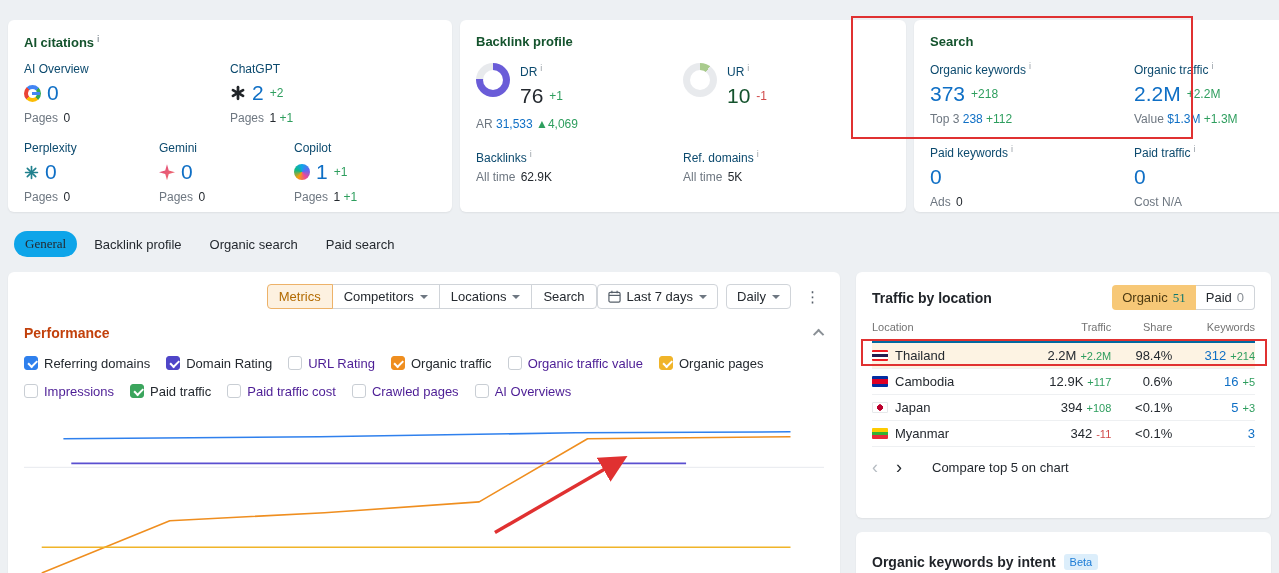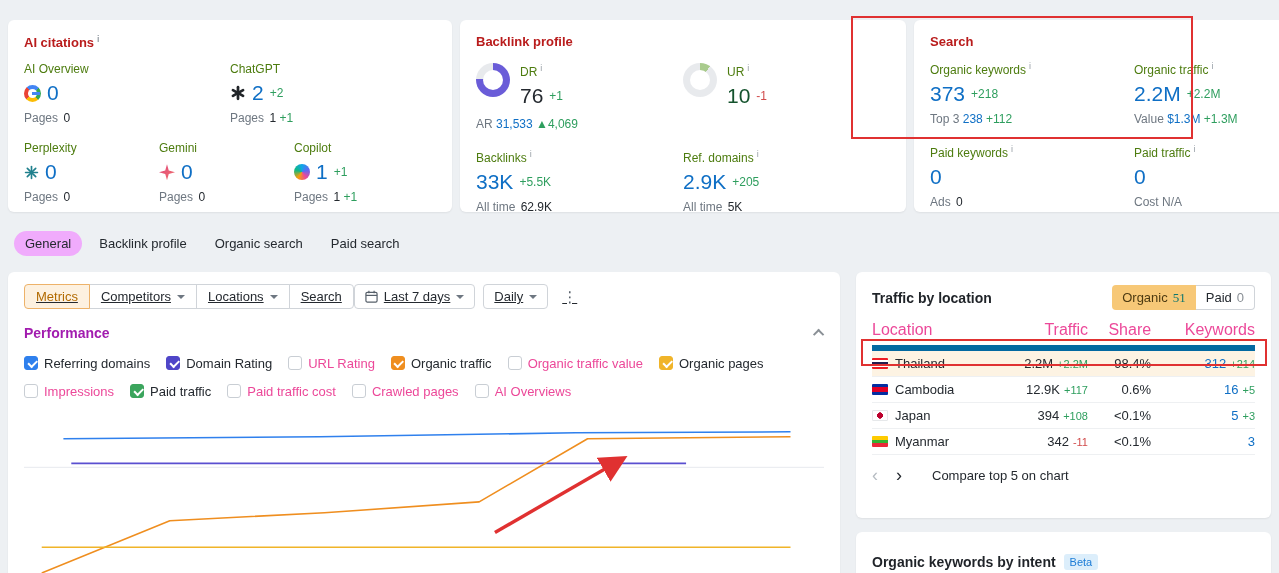--- a/index.html
+++ b/index.html
@@ -3,24 +3,24 @@
 <meta charset="utf-8">
 <style>
   * { margin:0; padding:0; box-sizing:border-box; }
   body { font-family:"Liberation Sans", sans-serif; }
   .page { position:relative; width:1279px; height:573px; background:#edf0f3; overflow:hidden; font-size:13px; color:#24292f; }
   .card { background:#fff; border-radius:6px; box-shadow:0 1px 2px rgba(27,31,35,.07); }
 
   
   .top-cards { position:absolute; left:8px; top:20px; width:1263px; display:flex; gap:8px; }
   .top-cards .card { flex:1; height:192px; padding:14px 16px; }
-  .card-title { font-size:13px; font-weight:700; color:#b91c1c; }
+  .card-title { font-size:13px; font-weight:700; color:#14532d; }
   .info { display:inline-block; font-size:9px; color:#9aa1a8; vertical-align:super; margin-left:3px; }
   .info::after { content:"i"; }
-  .lbl { font-size:12px; color:#4d7c0f; margin-bottom:4px; }
+  .lbl { font-size:12px; color:#0c4a6e; margin-bottom:4px; }
   .valrow { display:flex; align-items:center; gap:6px; }
   .bigval { font-size:21px; line-height:26px; color:#0f6fc5; }
   .chg { font-size:12px; }
   .green { color:#2e9e5e; }
   .red { color:#d14b4b; }
   .blue { color:#0f6fc5; }
   .dark { color:#24292f; }
   .sub { font-size:12px; color:#6e7781; margin-top:5px; }
   .sub .dark { margin-left:2px; }
 
@@ -51,67 +51,67 @@
   .dr-row { display:flex; gap:10px; align-items:flex-start; }
   .metric-block { margin-top:18px; }
 
   .search-grid { display:flex; margin-top:12px; }
   .search-col { width:204px; }
   .search-block2 { margin-top:18px; }
 
   
   .tabs { position:absolute; left:14px; top:231px; display:flex; align-items:center; gap:6px; }
   .tab { padding:5px 11px; border-radius:14px; font-size:13px; color:#24292f; cursor:pointer; }
-  .tab.active { background:#f0abfc; }
+  .tab.active { background:#0ea5e9;font-family:Liberation Serif, serif; }
 
   
   .main-left { position:absolute; left:8px; top:272px; width:832px; height:340px; }
-  .toolbar { display:flex; justify-content:flex-start; align-items:center; padding:12px 14px 0 16px;text-decoration:underline; }
+  .toolbar { display:flex; justify-content:flex-end; align-items:center; padding:12px 14px 0 16px; }
   .seg-group { display:flex; }
   .seg { padding:4px 11px; border:1px solid #d0d4d9; background:#fff; font-size:13px; margin-left:-1px;
     display:flex; align-items:center; gap:6px; cursor:pointer; }
   .seg:first-child { margin-left:0; border-radius:4px 0 0 4px; }
   .seg:last-child { border-radius:0 4px 4px 0; }
   .seg.sel { background:#fdf1e0; border-color:#edb269; color:#b26a00; z-index:1; position:relative; }
   .tb-right { display:flex; align-items:center; gap:8px; }
   .btn { display:flex; align-items:center; gap:6px; padding:4px 10px; border:1px solid #d0d4d9;
     border-radius:4px; background:#fff; font-size:13px; cursor:pointer; }
   .caret { width:0; height:0; border-left:4px solid transparent; border-right:4px solid transparent;
     border-top:4px solid #6e7781; display:inline-block; }
   .kebab { font-size:15px; color:#57606a; padding:2px 6px; cursor:pointer; }
 
   .perf-head { display:flex; justify-content:space-between; align-items:center; padding:16px 16px 0 16px; }
-  .perf-title { font-size:14px; font-weight:700; color:#a21caf; }
+  .perf-title { font-size:14px; font-weight:700; color:#c2410c; }
   .chev-up { width:8px; height:8px; border-left:2px solid #8a9096; border-top:2px solid #8a9096;
     transform:rotate(45deg) translateY(2px); display:inline-block; cursor:pointer; }
 
   .metrics-wrap { display:flex; flex-wrap:wrap; column-gap:16px; row-gap:4px; padding:10px 16px 0 16px; }
   .metric { display:flex; align-items:center; gap:6px; cursor:pointer; height:24px; }
   .cb { width:14px; height:14px; border:1px solid #c9ced4; border-radius:3px; background:#fff; position:relative; flex:0 0 auto; }
   .cb.on::after { content:""; position:absolute; left:2.5px; top:3px; width:7px; height:3.5px;
     border-left:2px solid #fff; border-bottom:2px solid #fff; transform:rotate(-45deg); }
   .mlabel { font-size:13px; color:#24292f; }
-  .metric.off .mlabel { color:#ec4899; }
+  .metric.off .mlabel { color:#4c1d95; }
 
   .chart-wrap { margin:14px 16px 0 16px; }
 
   
   .main-right { position:absolute; left:856px; top:272px; width:415px; }
   .loc-card { height:246px; overflow:hidden; }
   .loc-head { display:flex; justify-content:space-between; align-items:center; padding:13px 16px 8px 16px; }
   .loc-title { font-size:14px; font-weight:700; color:#1f2328; }
   .toggle { display:flex; }
   .tg { padding:4px 10px; font-size:13px; cursor:pointer; display:flex; gap:5px; align-items:center; }
   .tg.org { background:#f7c877; border-radius:4px 0 0 4px; color:#4d3a11; }
   .tg.org .cnt { color:#0f766e;font-family:Liberation Serif, serif; }
   .tg.paid { background:#fff; border:1px solid #d0d4d9; border-left:none; border-radius:0 4px 4px 0; }
   .tg.paid .cnt { color:#8a9096; }
 
   table.loc { width:calc(100% - 32px); margin:0 16px; border-collapse:collapse; font-size:13px; }
-  table.loc th { font-size:16px; font-weight:400; color:#ec4899; text-align:right; padding:3px 0 6px 0; border-bottom:6px solid #0369a1; }
+  table.loc th { font-size:11px; font-weight:400; color:#737373; text-align:right; padding:3px 0 6px 0; border-bottom:4px solid #0369a1; }
   table.loc th.cname { text-align:left; }
   table.loc td { padding:5px 0; border-bottom:1px solid #eef0f2; text-align:right; white-space:nowrap; }
   table.loc td.cname { text-align:left; }
   table.loc tr.hl td { background:#fdf3e3; }
   .flag { display:inline-block; width:16px; height:11px; border-radius:1px; margin-right:7px; vertical-align:-1px; }
   .flag-thailand { background:linear-gradient(180deg,#ed1c24 0 17%,#fff 17% 33%,#241d4f 33% 67%,#fff 67% 83%,#ed1c24 83%); }
   .flag-laos { background:radial-gradient(circle at 50% 50%, #fff 0 2.4px, rgba(0,0,0,0) 2.5px),
     linear-gradient(180deg,#ce1126 0 25%,#002868 25% 75%,#ce1126 75%); }
   .flag-cambodia { background:linear-gradient(180deg,#032ea1 0 25%,#e00025 25% 75%,#032ea1 75%); }
   .flag-japan { background:radial-gradient(circle at 50% 50%, #bc002d 0 3px, rgba(0,0,0,0) 3.2px), #fff; box-shadow:inset 0 0 0 1px #e6e8ea; }
@@ -222,44 +222,36 @@
               <div class="lbl"><span>DR</span><span class="info"></span></div>
               <div class="valrow">
                   <span class="bigval" style="color:#24292f">76</span>
                   <span class="chg green">+1</span>
                 </div>
             </div>
           </div>
           <div class="sub" style="margin-top:8px"><span>AR</span> <span class="blue">31,533</span> <span class="green">▲4,069</span></div>
           <div class="metric-block">
             <div class="lbl"><span>Backlinks</span><span class="info"></span></div>
-            <div class="valrow">
-                <span class="bigval">33K</span>
-                <span class="chg green">+5.5K</span>
-              </div>
             <div class="sub"><span>All time</span> <span class="dark">62.9K</span></div>
           </div>
         </div>
         <div class="bl-col">
           <div class="dr-row">
             <span class="donut donut-ur" style="--p: 10;"></span>
             <div>
               <div class="lbl"><span>UR</span><span class="info"></span></div>
               <div class="valrow">
                   <span class="bigval" style="color:#14532d">10</span>
                   <span class="chg red">-1</span>
                 </div>
             </div>
           </div>
           <div class="metric-block" style="margin-top:40px">
             <div class="lbl"><span>Ref. domains</span><span class="info"></span></div>
-            <div class="valrow">
-                <span class="bigval">2.9K</span>
-                <span class="chg green">+205</span>
-              </div>
             <div class="sub"><span>All time</span> <span class="dark">5K</span></div>
           </div>
         </div>
       </div>
     </section>
 
     <section class="card">
       <div class="card-title">Search</div>
       <div class="search-grid">
         <div class="search-col">

